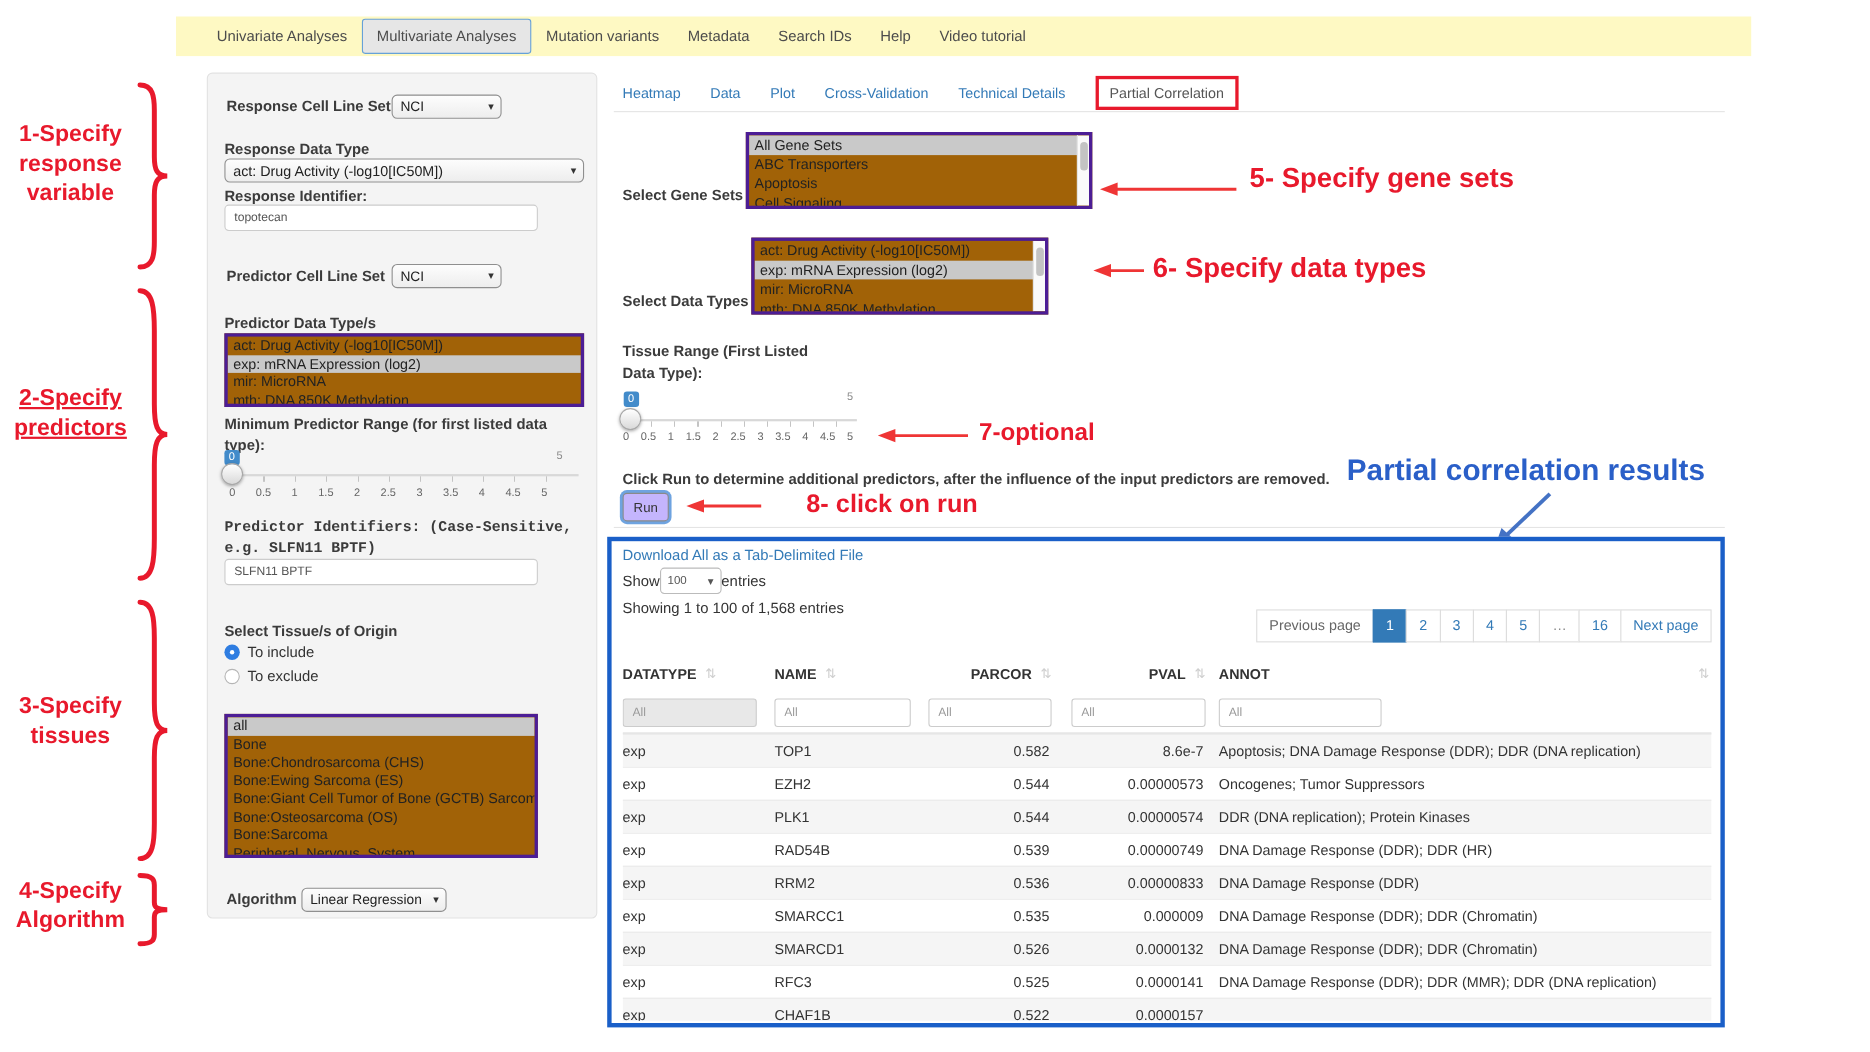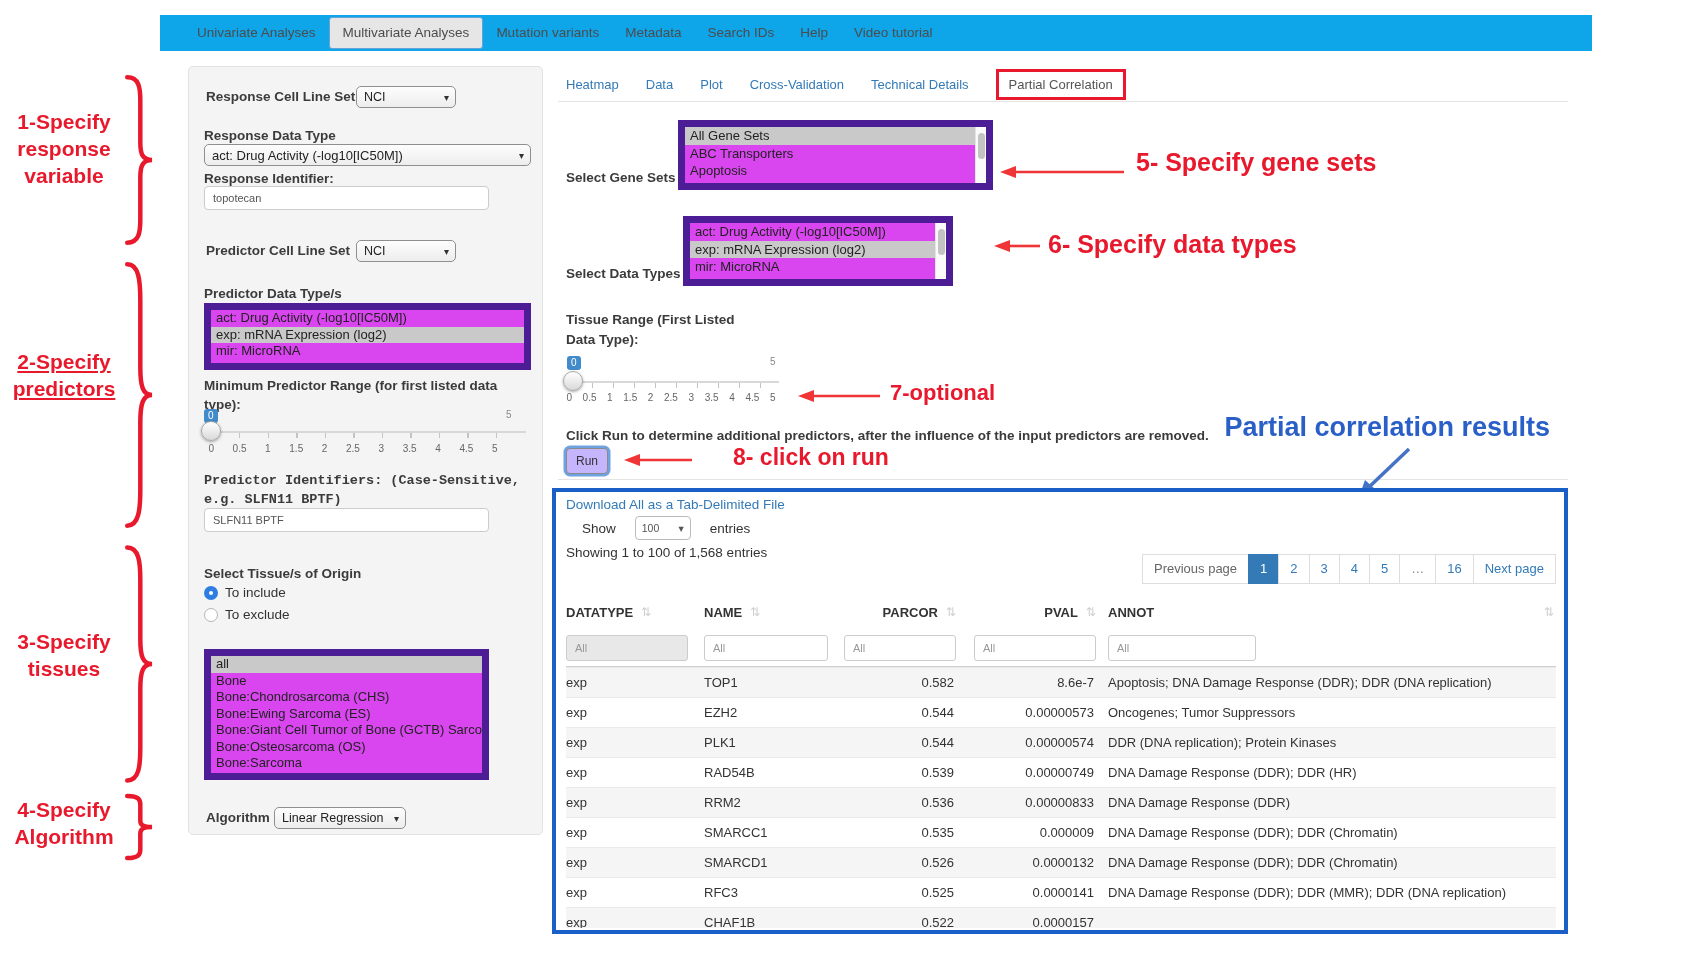--- a/index.html
+++ b/index.html
@@ -1,36 +1,36 @@
 <!DOCTYPE html>
 <html><head>
 <meta charset="utf-8">
 <style>
   html,body{margin:0;padding:0;background:#fff;font-family:"Liberation Sans",sans-serif;}
   #canvas{position:relative;width:1700px;height:956px;overflow:hidden;background:#fff;}
   .abs{position:absolute;}
 
   
-  .navbar{position:absolute;left:160px;top:15px;width:1432px;height:36px;background:#0ea5e9;display:flex;align-items:center;padding-left:24px;box-sizing:border-box;}
+  .navbar{position:absolute;left:160px;top:15px;width:1432px;height:36px;background:#fef9c3;display:flex;align-items:center;padding-left:24px;box-sizing:border-box;}
   .nav-item{font-size:13.5px;color:#4c4c4c;padding:0 13px;line-height:30px;white-space:nowrap;}
   .nav-item.active{background:#e6e6e6;border:1px solid #66a1d8;border-radius:3px;}
 
   
   svg.brace{position:absolute;width:34px;overflow:visible;}
   svg.brace path{stroke:#e8192c;stroke-width:4.5;fill:none;vector-effect:non-scaling-stroke;stroke-linecap:round;}
   .brace-label{position:absolute;color:#e8192c;font-weight:bold;font-size:21px;line-height:27px;text-align:center;}
 
   
   .sidebar{position:absolute;left:188px;top:66px;width:355px;height:769px;background:#f4f4f4;border:1px solid #e2e2e2;border-radius:5px;box-sizing:border-box;}
   .slabel{position:absolute;font-size:13.5px;font-weight:bold;color:#3b3b3b;white-space:nowrap;}
   .slabel.wrap{white-space:normal;line-height:19px;}
   .sel{position:absolute;display:flex;align-items:center;justify-content:space-between;background:linear-gradient(#fdfdfd,#ededed);border:1px solid #8f8f8f;border-radius:5px;font-size:12.5px;color:#222;padding:0 6px 0 7px;height:22px;box-sizing:border-box;}
   .sel .chev{font-size:10px;color:#333;margin-left:6px;}
   .inp{position:absolute;background:#fff;border:1px solid #ccc;border-radius:4px;font-size:11px;color:#555;padding:0 8px;height:24px;box-sizing:border-box;font-family:inherit;}
-  .lbox{position:absolute;background:#d946ef;border:7px solid #4c1d95;overflow:hidden;box-sizing:border-box;}
+  .lbox{position:absolute;background:#a16207;border:3px solid #4c1d95;overflow:hidden;box-sizing:border-box;}
   .opt{font-size:13px;color:#222;padding:0 5px;white-space:nowrap;overflow:hidden;}
   .opt.on{background:#c9c9c9;}
   .lh165 .opt{height:16.5px;line-height:16.5px;}
   .lh17 .opt{height:17.5px;line-height:17.5px;}
   .sbar{position:absolute;right:0;top:0;bottom:0;width:10px;background:#fafafa;border-left:1px solid #e4e4e4;}
   .sthumb{position:absolute;right:1px;top:6px;width:7px;height:26px;background:#c3c3c3;border-radius:4px;}
 
   .radio-row{position:absolute;display:flex;align-items:center;gap:7px;font-size:13.5px;color:#333;}
   .rdot{width:14px;height:14px;border-radius:50%;box-sizing:border-box;}
   .rdot.on{background:#2f7de1;position:relative;}
@@ -61,21 +61,21 @@
   .blue-title{position:absolute;color:#2a5fc8;font-weight:bold;font-size:27px;white-space:nowrap;text-align:right;}
   svg.blue-arrow line{stroke:#4472c4;stroke-width:3.5;}
   svg.blue-arrow polygon{fill:#4472c4;}
 
   .instr{position:absolute;font-size:13.5px;font-weight:bold;color:#3b3b3b;white-space:nowrap;}
   .run-btn{position:absolute;left:566px;top:448px;height:24px;padding:0 9px;font-size:12px;color:#333;background:#c4b5fd;border:1px solid #8a8a8a;border-radius:4px;box-shadow:0 0 0 2.5px #6ea3e0;display:flex;align-items:center;}
 
   
   .panel{position:absolute;left:552px;top:488px;width:1016px;height:446px;border:4px solid #1a5fc8;box-sizing:border-box;background:#fff;}
   .dl-link{position:absolute;left:10px;top:5px;font-size:13.5px;color:#337ab7;white-space:nowrap;}
-  .show-row{position:absolute;left:10px;top:24px;display:flex;align-items:center;gap:19px;font-size:13.5px;color:#333;margin-left:16px;}
+  .show-row{position:absolute;left:10px;top:24px;display:flex;align-items:center;gap:0;font-size:13.5px;color:#333;}
   .mini-sel{width:56px;height:24px;display:flex;align-items:center;justify-content:space-between;background:#fff;border:1px solid #bbb;border-radius:4px;padding:0 6px;font-size:10.5px;color:#555;box-sizing:border-box;}
   .showing{position:absolute;left:10px;top:53px;font-size:13.5px;color:#333;white-space:nowrap;}
   .pager{position:absolute;top:62px;right:8px;display:flex;}
   .pg{height:28px;line-height:28px;padding:0 11px;border:1px solid #ddd;margin-left:-1px;font-size:13px;color:#337ab7;background:#fff;white-space:nowrap;}
   .pg.grey{color:#666;}
   .pg.active{background:#337ab7;border-color:#337ab7;color:#fff;}
   .pg.dots{color:#888;}
 
   .tbl{position:absolute;left:10px;right:8px;top:102px;bottom:2px;overflow:hidden;font-size:13px;color:#333;}
   .trow{display:grid;grid-template-columns:138px 140px 112px 140px 1fr;align-items:center;}
@@ -221,21 +221,21 @@
     <span class="tab">Technical Details</span>
     <span class="tab tab-box">Partial Correlation</span>
   </div>
   <div class="divider" style="left:558px;top:101px;width:1010px;"></div>
 
   <div class="slabel" style="position:absolute;left:566px;top:170px;">Select Gene Sets</div>
   <div class="lbox lh17" style="left:678px;top:120px;width:315px;height:70px;">
     <div class="opt on" style="margin-right:10px;">All Gene Sets</div>
     <div class="opt">ABC Transporters</div>
     <div class="opt">Apoptosis</div>
-    <div class="opt">Bone Signaling</div>
+    <div class="opt">Cell Signaling</div>
     <div class="sbar">
         <div class="sthumb"></div>
       </div>
   </div>
   <svg class="red-arrow abs" style="left:998px;top:164px;" width="130" height="16">
     <line x1="126" y1="8" x2="16" y2="8"></line>
       <polygon points="2,8 18,2 18,14"></polygon>
   </svg>
   <div class="red-text" style="left:1136px;top:148px;font-size:25px;">5- Specify gene sets</div>
 

